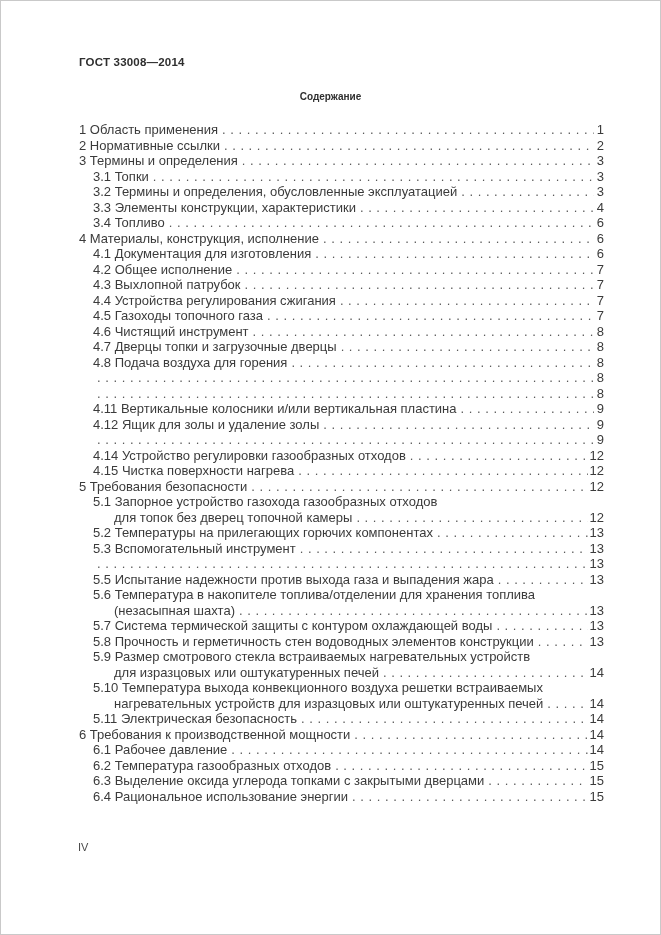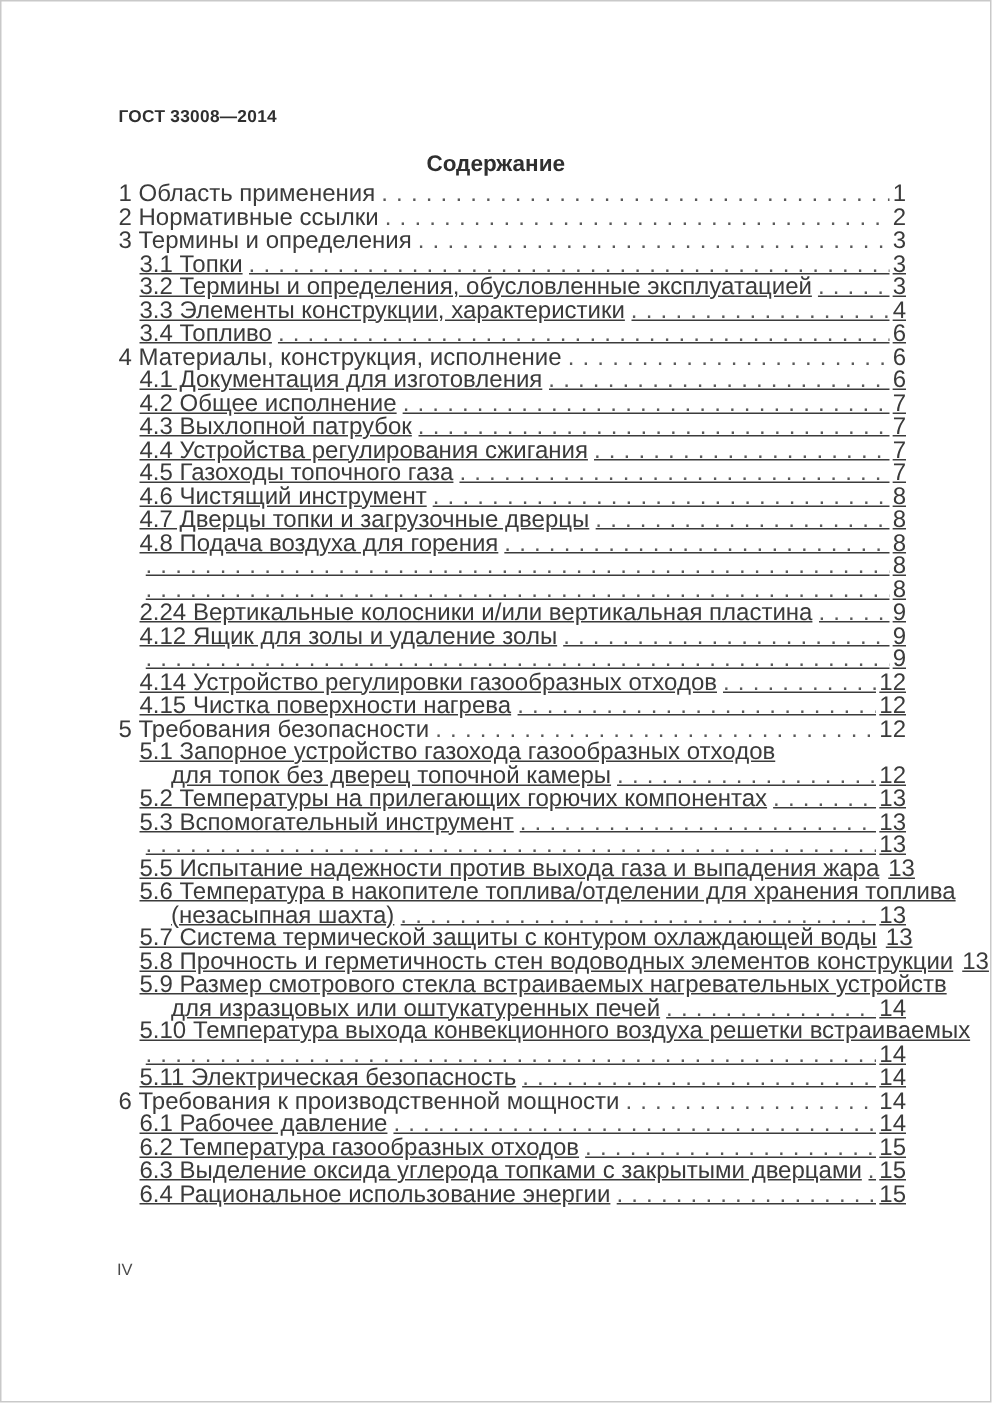--- a/index.html
+++ b/index.html
@@ -14,37 +14,36 @@
   .page {
     position: absolute; inset: 0;
     border: 1px solid #c9c9c9;
     box-sizing: border-box;
     background: #fff;
   }
   .doc-header {
     position: absolute; left: 78px; top: 55px;
     font-size: 11.5px; font-weight: 700; color: #2f2f2f;
     letter-spacing: 0.2px;
-    margin-top: 16px;
   }
   .toc-title {
     position: absolute; top: 86px; left: 0; right: 0;
-    margin: 14px; text-align: center;
-    font-size: 15px; font-weight: 700; color: #2f2f2f;
+    margin: 4px; text-align: center;
+    font-size: 10px; font-weight: 700; color: #2f2f2f;
   }
   .toc {
     position: absolute; left: 78px; right: 56px; top: 121px;
-    font-size: 16px;
+    font-size: 13px;
   }
   .row {
     display: flex; align-items: baseline;
     height: 15.5px; line-height: 15.5px;
     white-space: nowrap;
   }
-  .row.lvl2 { padding-left: 14px; text-decoration: underline; }
+  .row.lvl2 { padding-left: 14px; }
   .row.cont .txt { padding-left: 21px; }
   .txt { flex: 0 0 auto; }
   .leader {
     flex: 1 1 auto; overflow: hidden; white-space: nowrap;
     margin: 0 2px 0 4px; color: #5a5a5a; letter-spacing: 0.5px;
   }
   .pg { flex: 0 0 auto; text-align: right; min-width: 8px; }
   .doc-footer {
     position: absolute; left: 77px; top: 840px;
     font-size: 11px; color: #4a4a4a;
@@ -139,21 +138,21 @@
       </div>
       <div class="row lvl2">
         <span class="leader">. . . . . . . . . . . . . . . . . . . . . . . . . . . . . . . . . . . . . . . . . . . . . . . . . . . . . . . . . . . . . . . . . . . . . . . . . . . . . . . . . . . . . . . . . . . . . . . . . . . . . . . . . . . . . . . . . . . . . . . . . . . . . . . . . . </span>
         <span class="pg">8</span>
       </div>
       <div class="row lvl2">
         <span class="leader">. . . . . . . . . . . . . . . . . . . . . . . . . . . . . . . . . . . . . . . . . . . . . . . . . . . . . . . . . . . . . . . . . . . . . . . . . . . . . . . . . . . . . . . . . . . . . . . . . . . . . . . . . . . . . . . . . . . . . . . . . . . . . . . . . . </span>
         <span class="pg">8</span>
       </div>
       <div class="row lvl2">
-        <span class="txt">2.24 Вертикальные колосники и/или вертикальная пластина</span>
+        <span class="txt">4.11 Вертикальные колосники и/или вертикальная пластина</span>
         <span class="leader">. . . . . . . . . . . . . . . . . . . . . . . . . . . . . . . . . . . . . . . . . . . . . . . . . . . . . . . . . . . . . . . . . . . . . . . . . . . . . . . . . . . . . . . . . . . . . . . . . . . . . . . . . . . . . . . . . . . . . . . . . . . . . . . . . . </span>
         <span class="pg">9</span>
       </div>
       <div class="row lvl2">
         <span class="txt">4.12 Ящик для золы и удаление золы</span>
         <span class="leader">. . . . . . . . . . . . . . . . . . . . . . . . . . . . . . . . . . . . . . . . . . . . . . . . . . . . . . . . . . . . . . . . . . . . . . . . . . . . . . . . . . . . . . . . . . . . . . . . . . . . . . . . . . . . . . . . . . . . . . . . . . . . . . . . . . </span>
         <span class="pg">9</span>
       </div>
       <div class="row lvl2">
         <span class="leader">. . . . . . . . . . . . . . . . . . . . . . . . . . . . . . . . . . . . . . . . . . . . . . . . . . . . . . . . . . . . . . . . . . . . . . . . . . . . . . . . . . . . . . . . . . . . . . . . . . . . . . . . . . . . . . . . . . . . . . . . . . . . . . . . . . </span>
@@ -224,20 +223,21 @@
       </div>
       <div class="row cont lvl2">
         <span class="txt">для изразцовых или оштукатуренных печей</span>
         <span class="leader">. . . . . . . . . . . . . . . . . . . . . . . . . . . . . . . . . . . . . . . . . . . . . . . . . . . . . . . . . . . . . . . . . . . . . . . . . . . . . . . . . . . . . . . . . . . . . . . . . . . . . . . . . . . . . . . . . . . . . . . . . . . . . . . . . . </span>
         <span class="pg">14</span>
       </div>
       <div class="row lvl2">
         <span class="txt">5.10 Температура выхода конвекционного воздуха решетки встраиваемых</span>
       </div>
       <div class="row cont lvl2">
+        <span class="txt">нагревательных устройств для изразцовых или оштукатуренных печей</span>
         <span class="leader">. . . . . . . . . . . . . . . . . . . . . . . . . . . . . . . . . . . . . . . . . . . . . . . . . . . . . . . . . . . . . . . . . . . . . . . . . . . . . . . . . . . . . . . . . . . . . . . . . . . . . . . . . . . . . . . . . . . . . . . . . . . . . . . . . . </span>
         <span class="pg">14</span>
       </div>
       <div class="row lvl2">
         <span class="txt">5.11 Электрическая безопасность</span>
         <span class="leader">. . . . . . . . . . . . . . . . . . . . . . . . . . . . . . . . . . . . . . . . . . . . . . . . . . . . . . . . . . . . . . . . . . . . . . . . . . . . . . . . . . . . . . . . . . . . . . . . . . . . . . . . . . . . . . . . . . . . . . . . . . . . . . . . . . </span>
         <span class="pg">14</span>
       </div>
       <div class="row lvl1">
         <span class="txt">6 Требования к производственной мощности</span>

